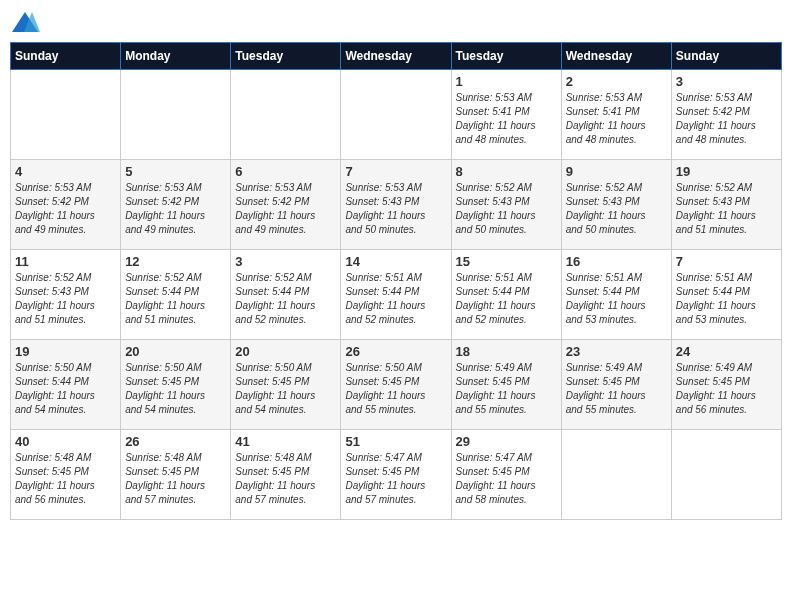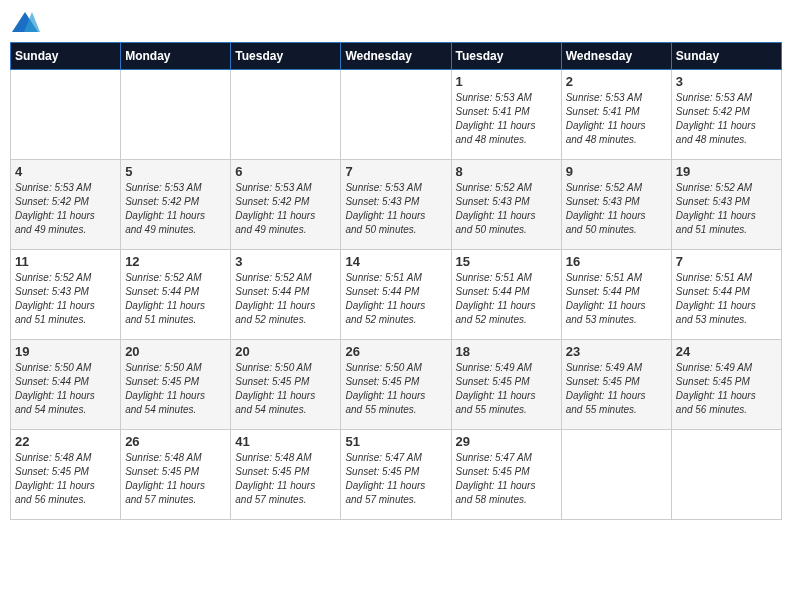--- a/index.html
+++ b/index.html
@@ -298,21 +298,21 @@
         <td>
           <span class="day-number">24</span>
           <div class="day-info" style="white-space: pre-line;">Sunrise: 5:49 AM
 Sunset: 5:45 PM
 Daylight: 11 hours
 and 56 minutes.</div>
         </td>
       </tr>
       <tr>
         <td>
-          <span class="day-number">22</span>
+          <span class="day-number">40</span>
           <div class="day-info" style="white-space: pre-line;">Sunrise: 5:48 AM
 Sunset: 5:45 PM
 Daylight: 11 hours
 and 56 minutes.</div>
         </td>
         <td>
           <span class="day-number">26</span>
           <div class="day-info" style="white-space: pre-line;">Sunrise: 5:48 AM
 Sunset: 5:45 PM
 Daylight: 11 hours

